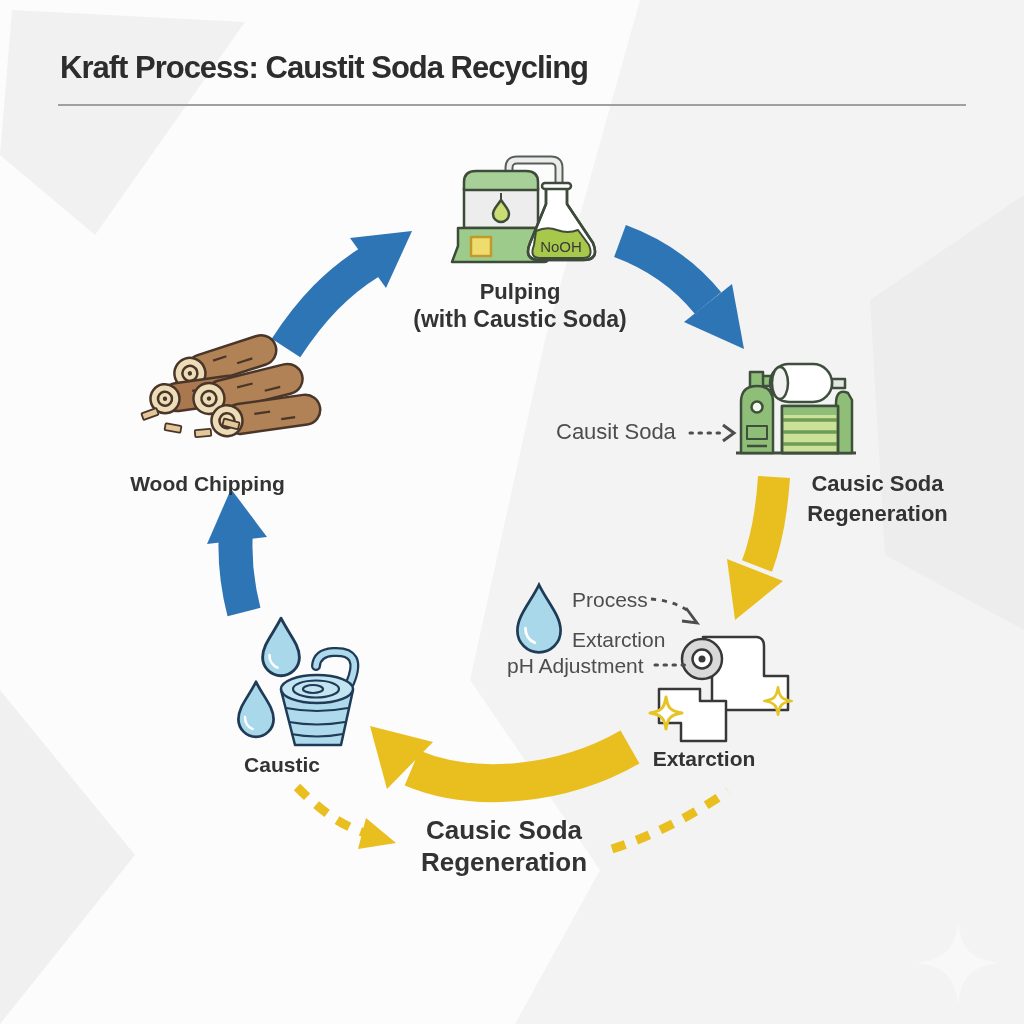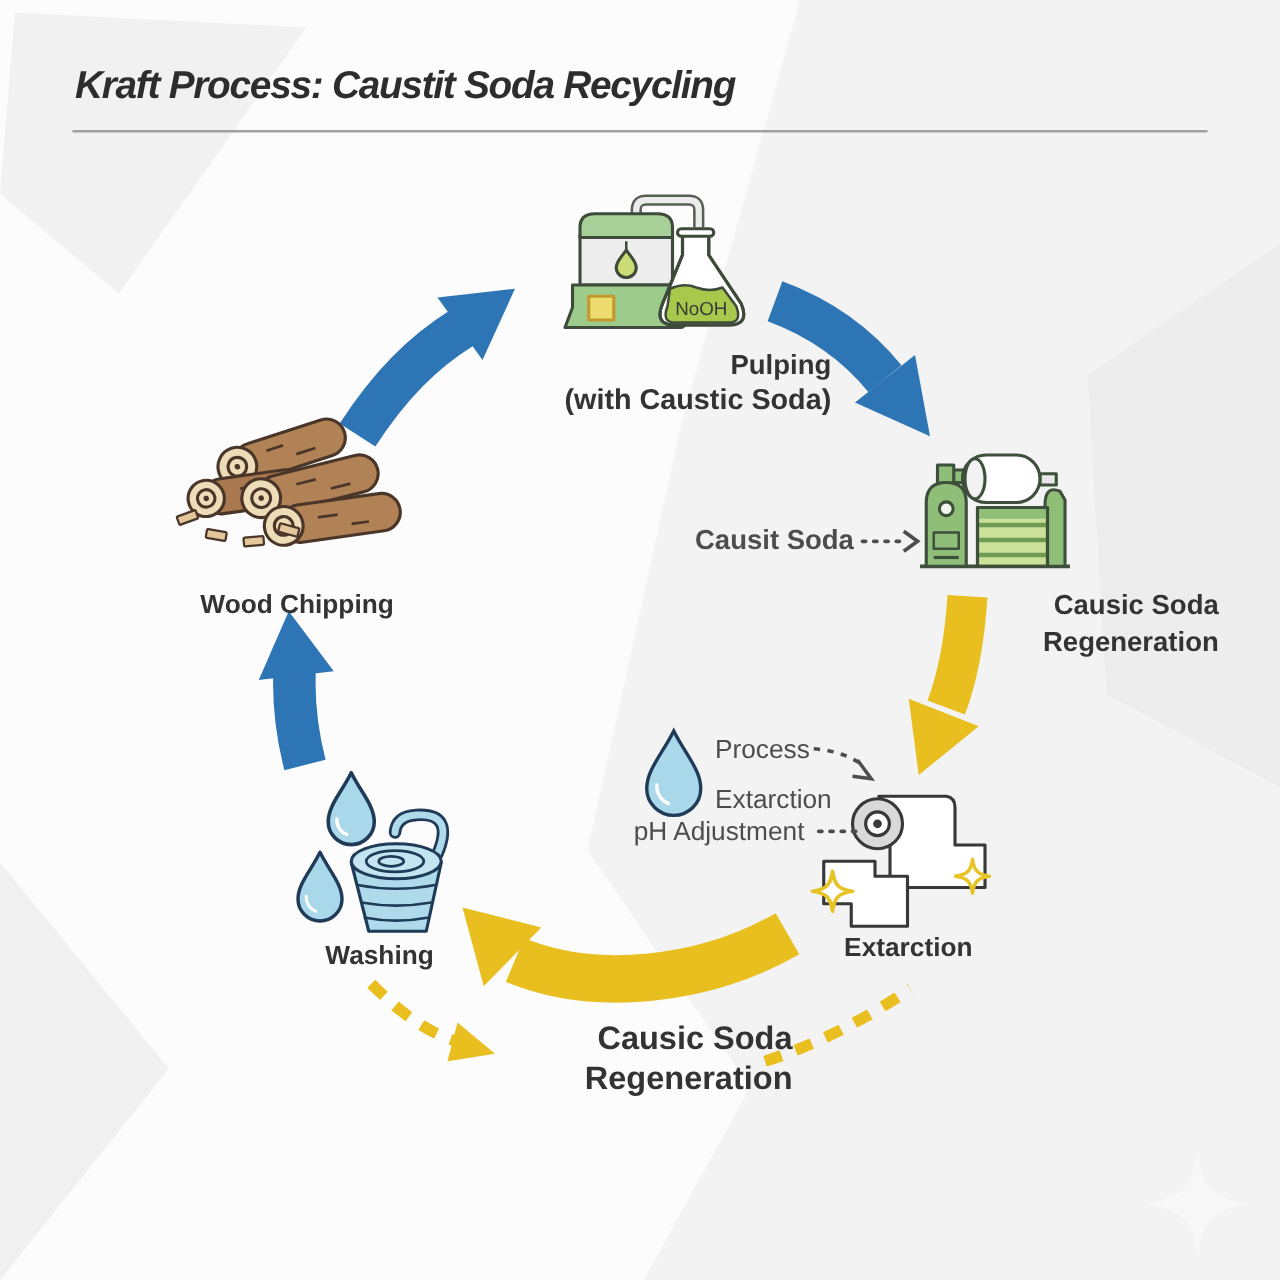--- a/index.html
+++ b/index.html
@@ -24,45 +24,44 @@
     clip-path:polygon(640px 0px,1024px 0px,1024px 1024px,515px 1024px,600px 870px,470px 680px,545px 340px);}
   .bg-right-dark{position:absolute;left:0;top:0;width:1024px;height:1024px;background:#ededed;
     clip-path:polygon(870px 300px,1024px 195px,1024px 630px,885px 555px);}
   .bg-bl{position:absolute;left:0;top:0;width:1024px;height:1024px;background:#f0f0f0;
     clip-path:polygon(0px 690px,135px 855px,0px 1024px);}
 
   .title{
     position:absolute;left:60px;top:50px;
     font-size:31px;font-weight:bold;letter-spacing:-1px;color:#2d2d2d;
     white-space:nowrap;
-    font-style:italic;
   }
   .title-rule{position:absolute;left:58px;top:104px;width:908px;height:2px;background:#a0a0a0;}
 
   svg.diagram{position:absolute;left:0;top:0;pointer-events:none;}
 
   .arrow-blue{fill:var(--arrow-blue);}
   .shaft-blue{stroke:var(--arrow-blue);fill:none;}
   .arrow-yellow{fill:var(--arrow-yellow);}
   .shaft-yellow{stroke:var(--arrow-yellow);fill:none;}
   .dash-yellow{stroke:var(--arrow-yellow);fill:none;}
   .dot-gray{stroke:var(--annotation-gray);fill:none;}
 
-  .lbl{position:absolute;color:var(--label-dark);font-weight:bold;text-align:right;line-height:1.25;}
+  .lbl{position:absolute;color:var(--label-dark);font-weight:bold;text-align:center;line-height:1.25;}
   .ann{position:absolute;color:var(--annotation-gray);font-weight:normal;white-space:nowrap;}
 
   .lbl-pulping{left:375px;top:278px;width:290px;font-size:22px;}
   .lbl-pulping-sub{left:375px;top:305px;width:290px;font-size:23px;}
   .lbl-wood{left:100px;top:471px;width:215px;font-size:21px;}
   .lbl-regen-right{left:780px;top:469px;width:195px;font-size:22px;line-height:30px;}
   .lbl-bleaching{left:630px;top:746px;width:148px;font-size:21px;}
   .lbl-washing{left:217px;top:752px;width:130px;font-size:21px;}
   .lbl-regen-bottom{left:374px;top:814px;width:260px;font-size:26px;line-height:32px;}
 
-  .ann-caustic{left:556px;top:419px;font-size:22px;font-weight:bold;}
+  .ann-caustic{left:556px;top:419px;font-size:22px;}
   .ann-alk1{left:572px;top:588px;font-size:21px;}
   .ann-alk2{left:572px;top:614px;font-size:21px;margin-top:14px;}
   .ann-ph{left:507px;top:654px;font-size:21px;}
 
   .flask-text{font:15px "Liberation Sans", sans-serif;fill:#3a3a3a;}
 </style>
 </head>
 <body>
 
 <div class="bg">
@@ -232,18 +231,18 @@
 <div class="lbl lbl-regen-right">
   <div>Causic Soda</div>
   <div>Regeneration</div>
 </div>
 
 <div class="ann ann-alk1">Process</div>
 <div class="ann ann-alk2">Extarction</div>
 <div class="ann ann-ph">pH Adjustment</div>
 
 <div class="lbl lbl-bleaching">Extarction</div>
-<div class="lbl lbl-washing">Washing</div>
+<div class="lbl lbl-washing">Caustic</div>
 
 <div class="lbl lbl-regen-bottom">
   <div>Causic Soda</div>
   <div>Regeneration</div>
 </div>
 
 </body></html>

